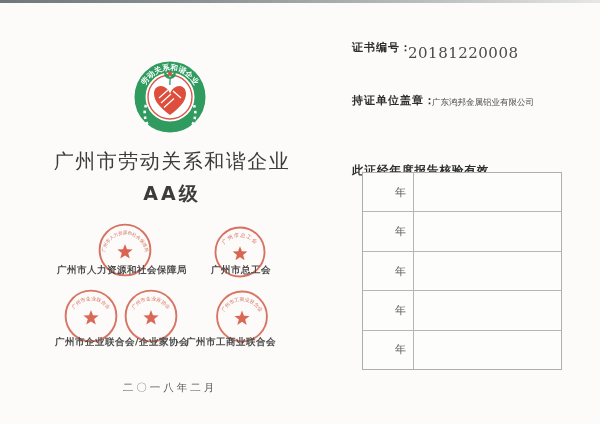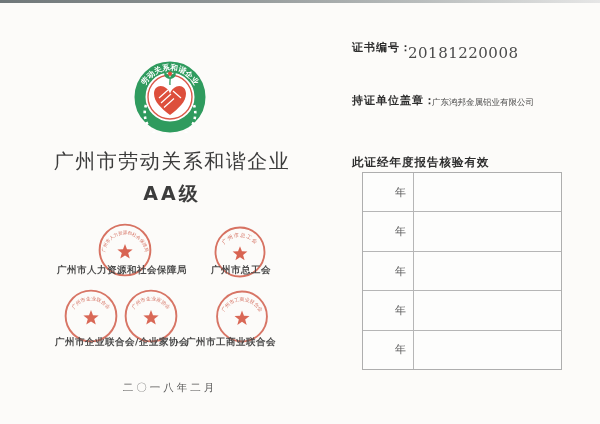--- a/index.html
+++ b/index.html
@@ -20,21 +20,21 @@
   .stamp svg{display:block;}
   .stamp-label{font-size:9.5px;font-weight:700;color:#4a4a4a;letter-spacing:0.5px;white-space:nowrap;}
   .date{left:60px;top:357px;width:220px;text-align:center;font-size:10.5px;
     letter-spacing:3px;color:#555;margin-top:24px;}
   
   .r-label{font-size:11px;font-weight:700;color:#2e2e2e;letter-spacing:1px;white-space:nowrap;}
   .cert-label{left:352px;top:40px;}
   .cert-value{left:408px;top:44px;font-family:"DejaVu Serif",serif;font-size:15px;color:#4a4a4a;letter-spacing:0.5px;}
   .holder-label{left:352px;top:93px;}
   .holder-value{left:432px;top:97px;font-size:8.5px;color:#4a4a4a;white-space:nowrap;}
-  .table-title{left:352px;top:155px;font-size:11.5px;}
+  .table-title{left:352px;top:163px;font-size:11.5px;}
   .check-table{left:362px;top:172px;width:198px;height:196px;border:1px solid #aeaeae;
     display:flex;flex-direction:column;background:#fdfdfc;}
   .check-row{flex:1;display:flex;border-bottom:1px solid #b6b6b6;}
   .check-row:last-child{border-bottom:none;}
   .year-cell{width:51px;border-right:1px solid #b6b6b6;display:flex;align-items:center;
     justify-content:flex-end;padding-right:7px;box-sizing:border-box;
     font-size:11px;color:#5a5a5a;}
   .blank-cell{flex:1;}
   
   .ring-txt{fill:#ce5947;}

